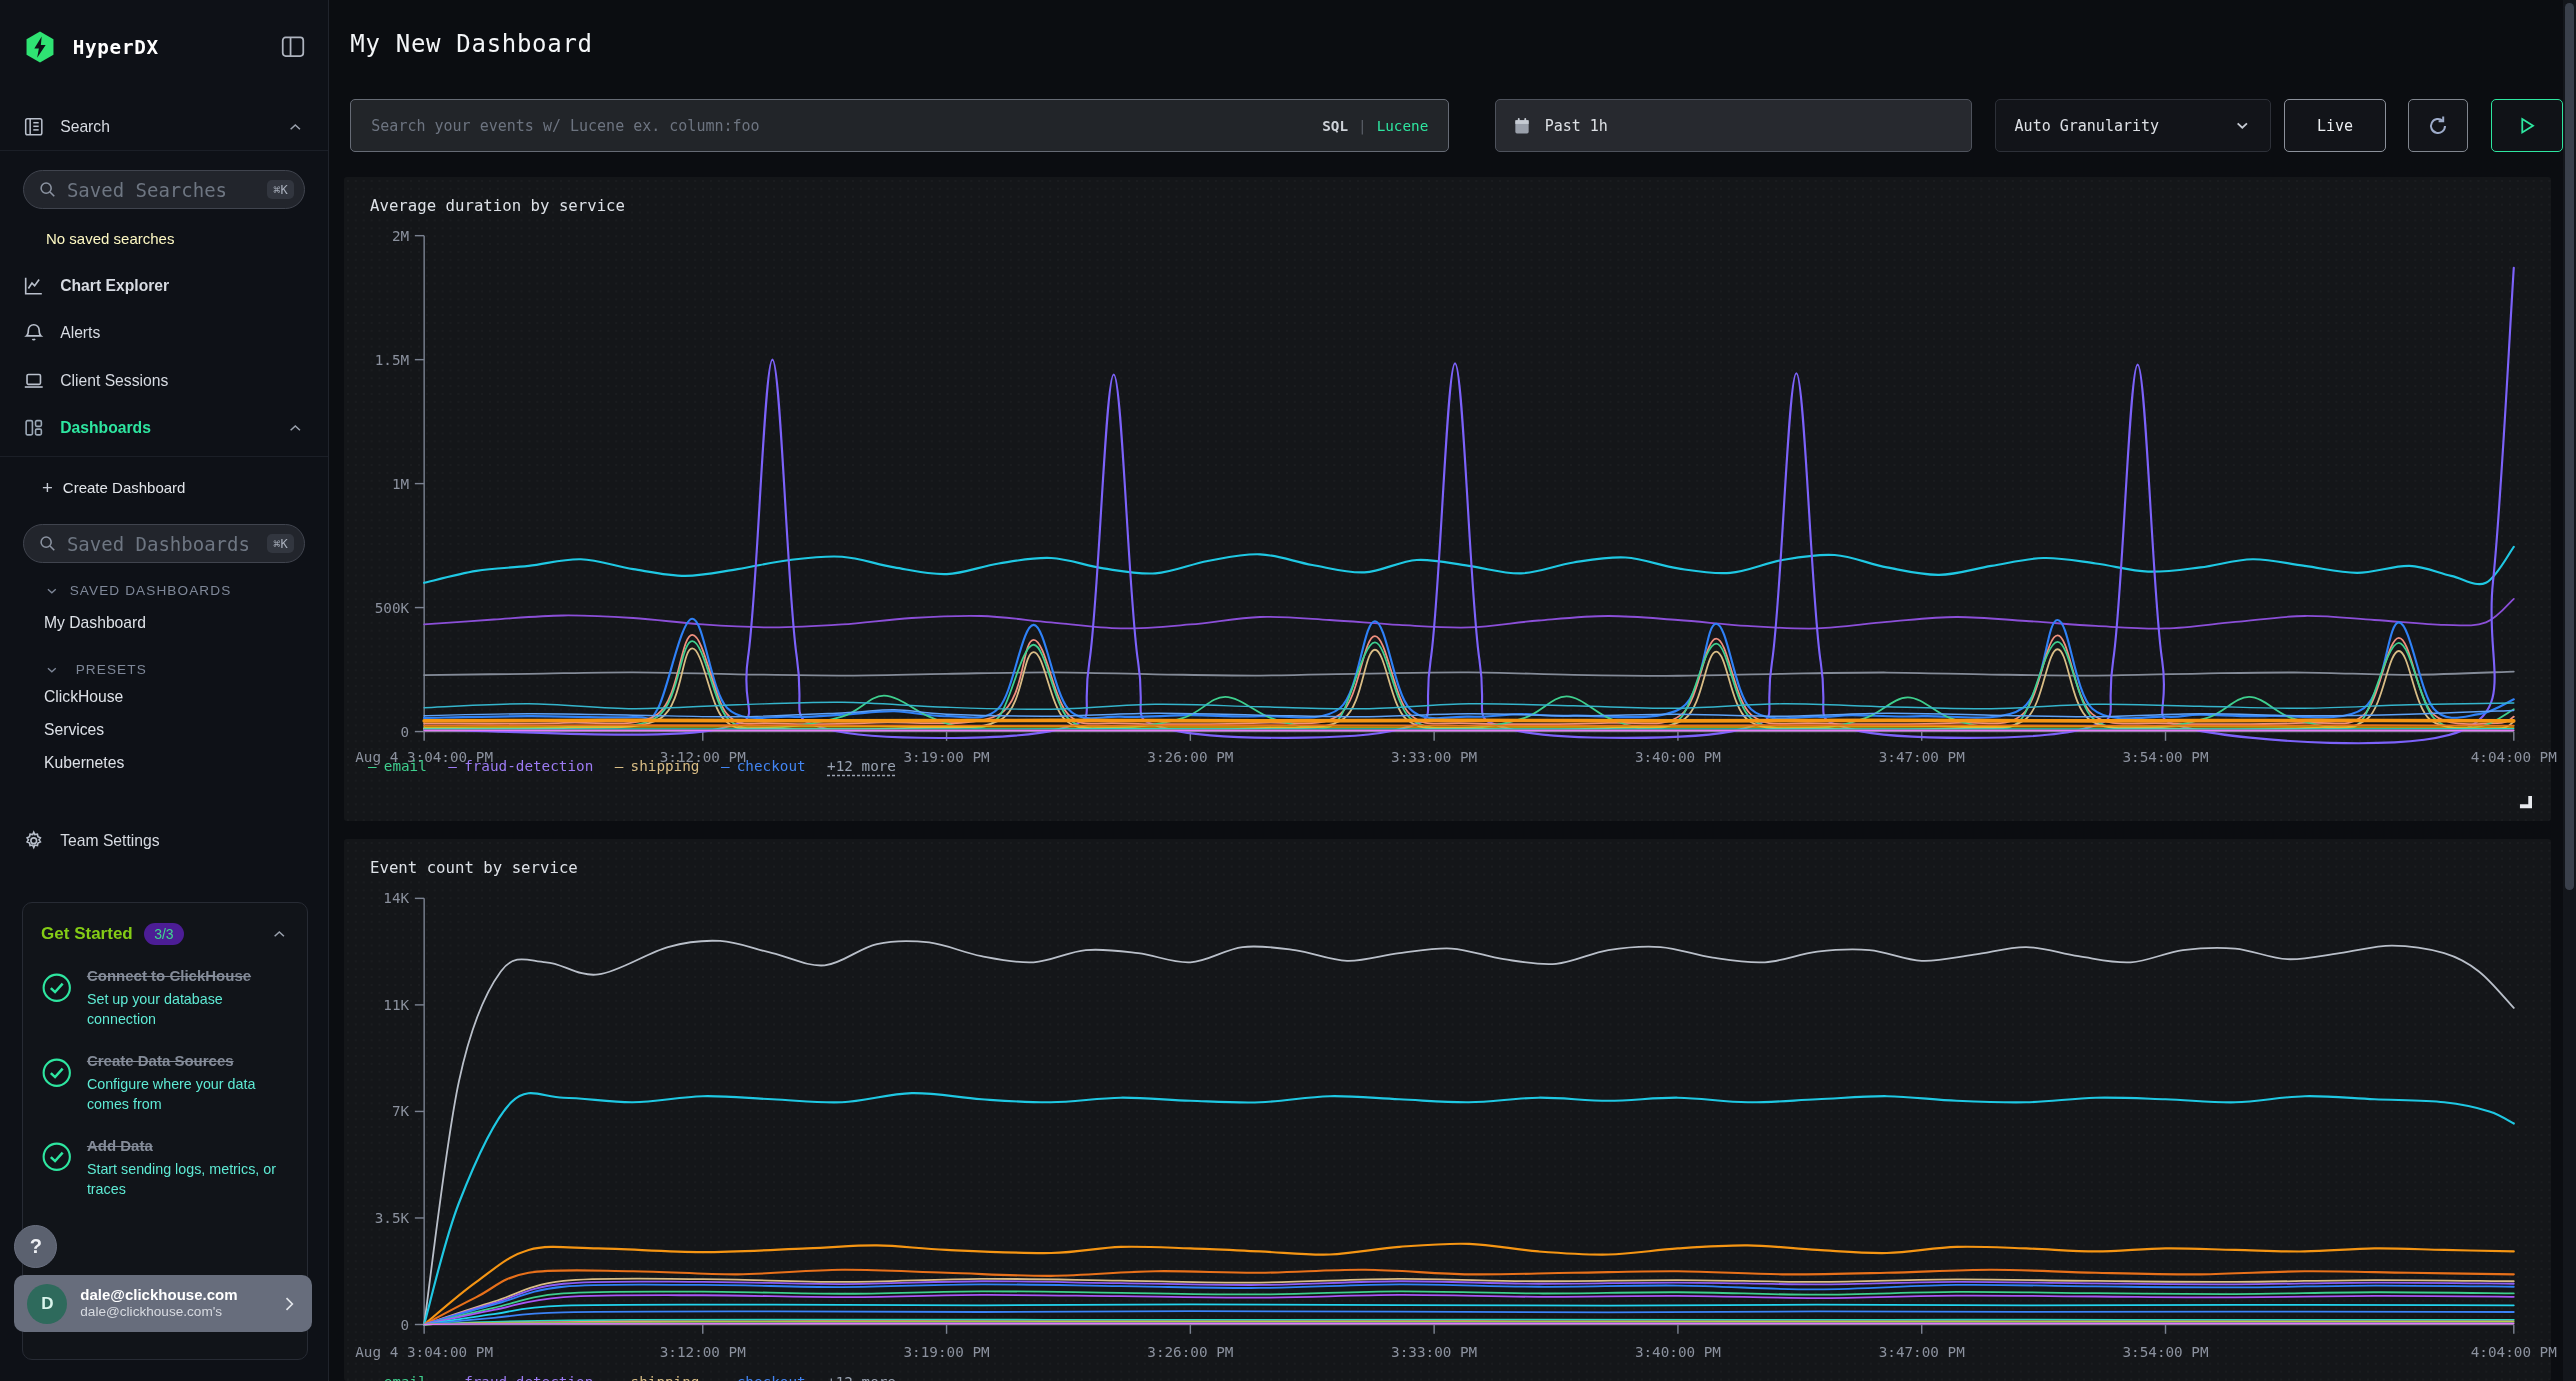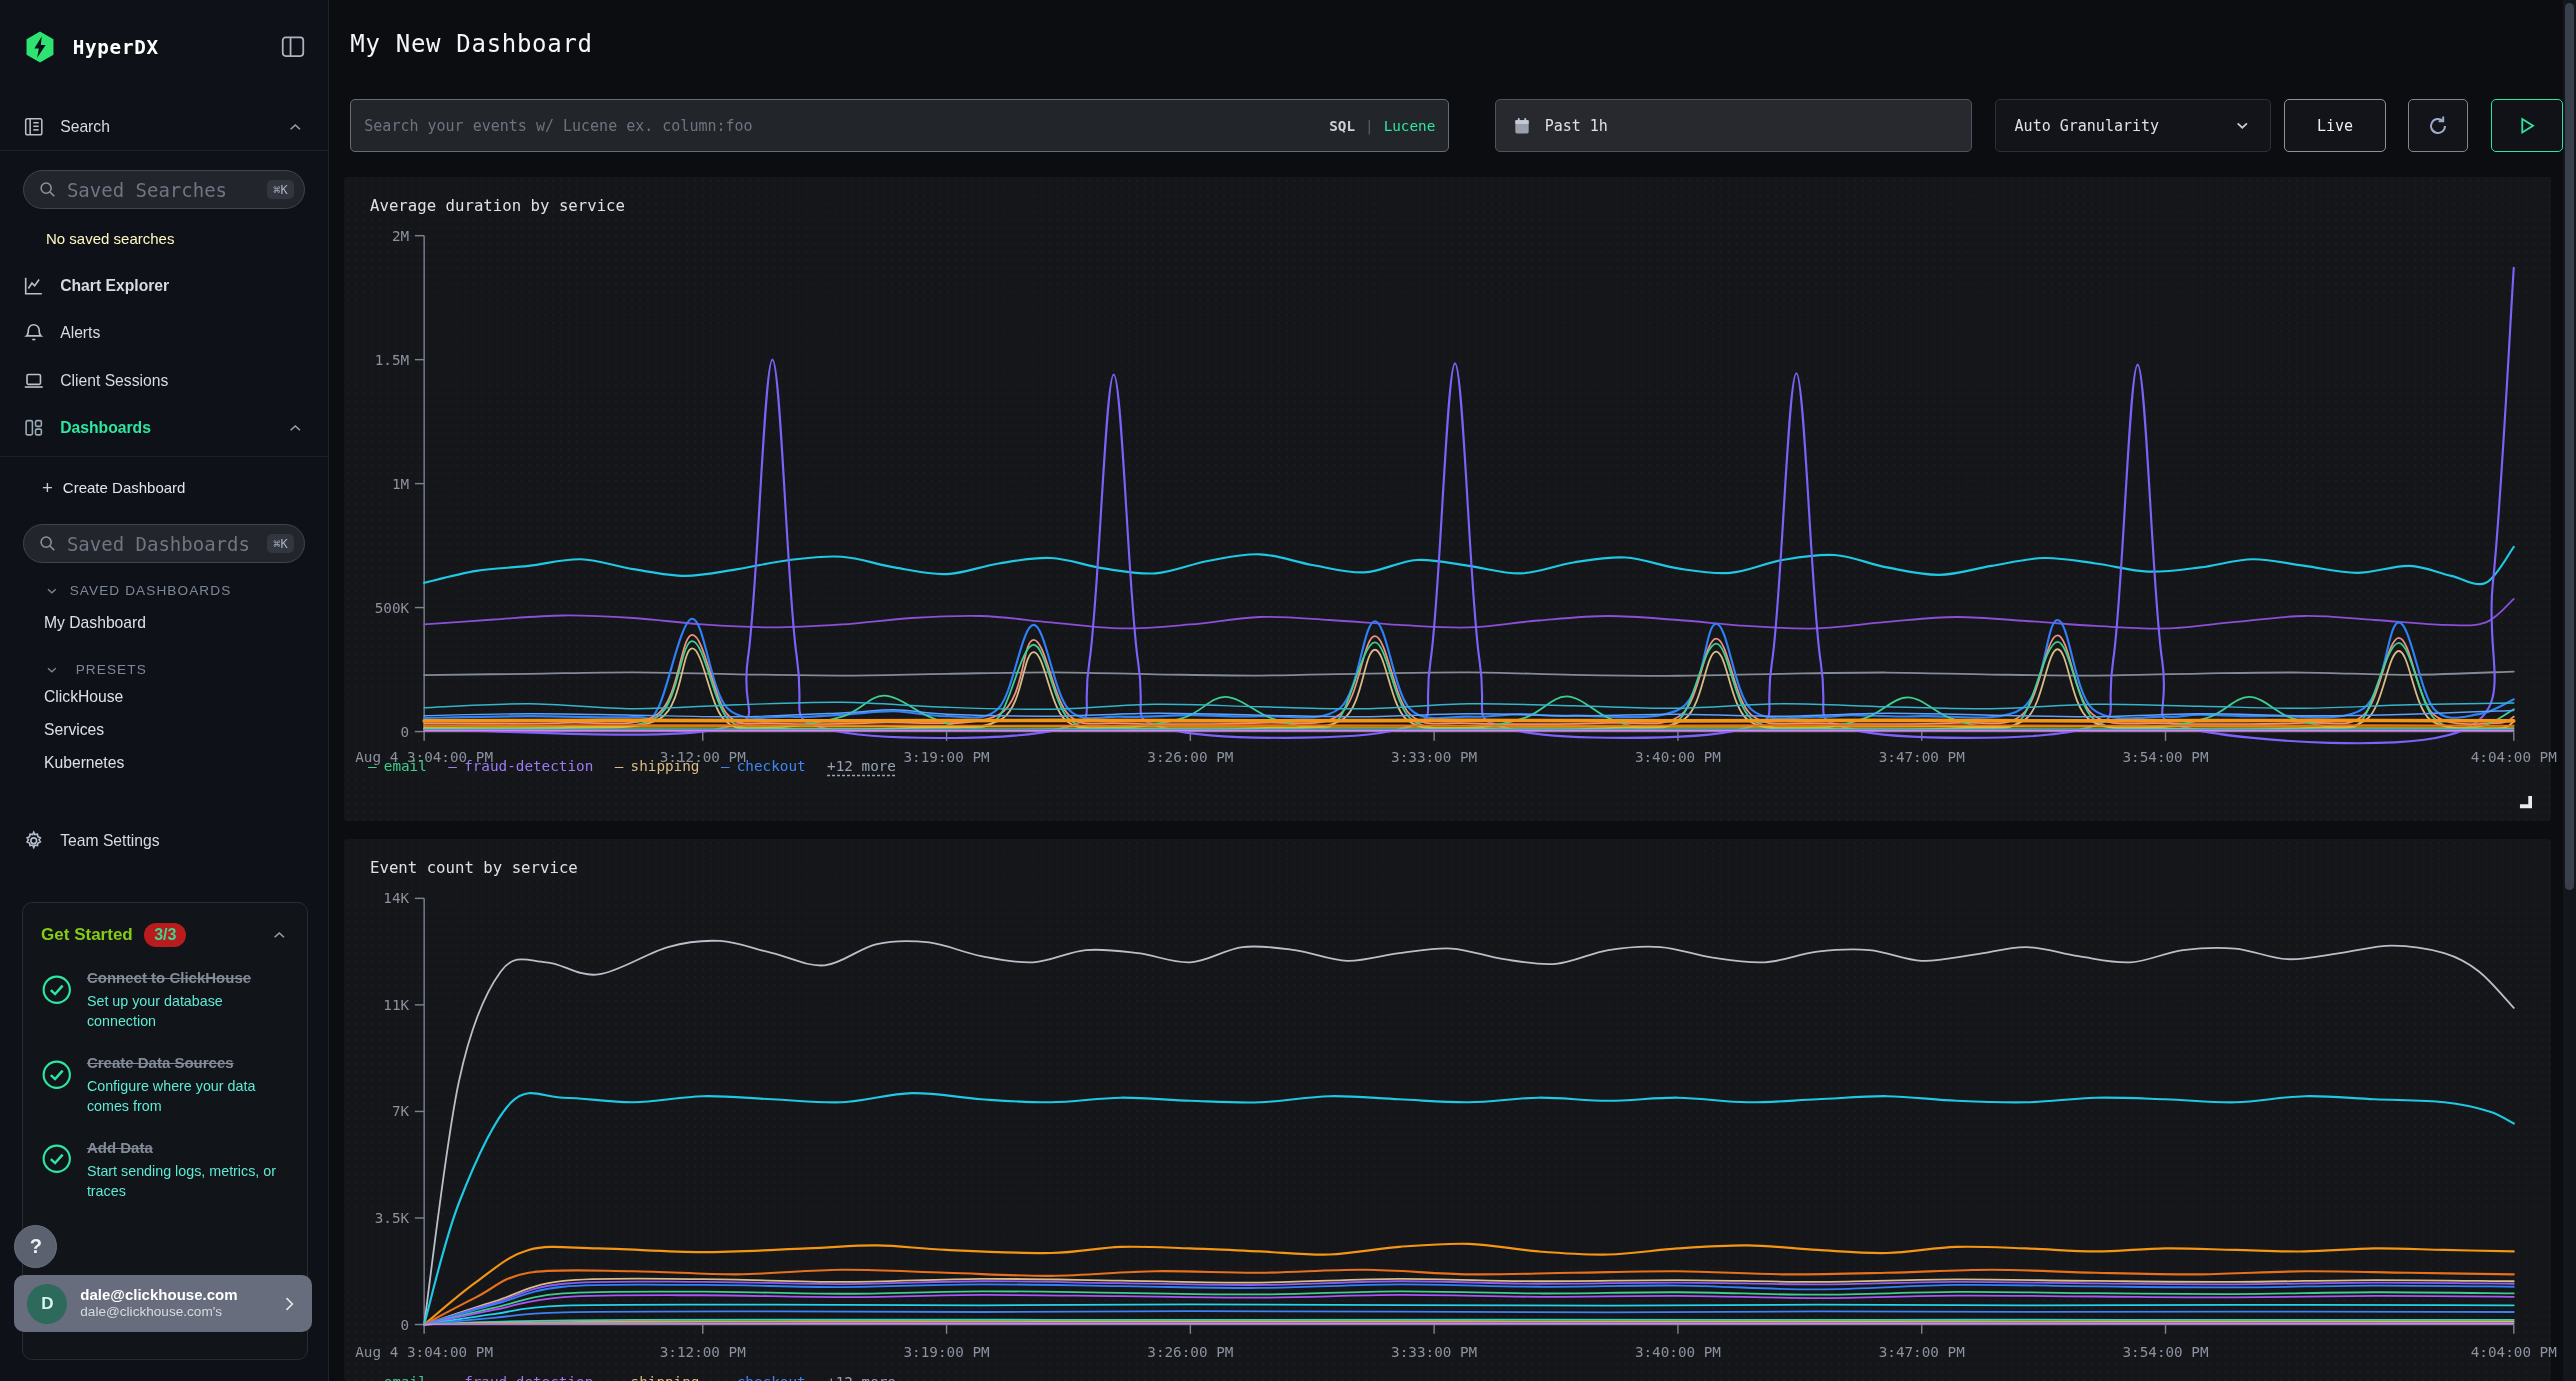--- a/index.html
+++ b/index.html
@@ -40,21 +40,21 @@
   .sec-saved { top:583px; } .sec-presets { top:662px;gap:16px; }
   .leaf { position:absolute; left:44px; color:#dde1e7; font-size:15.7px; cursor:pointer; }
   .leaf-mydash { top:614px; } .leaf-ch { top:688px; } .leaf-svc { top:721px; } .leaf-k8s { top:754px; }
   .row-team { top:821px; }
 
   
   .gs-card { position:absolute; left:21.5px; right:20px; top:902px; height:458px;
              border:1.4px solid #272b34; border-radius:10px; background:#111419; padding:20px 18.6px; }
   .gs-head { display:flex; align-items:center; gap:11.4px; }
   .gs-title { font-size:17px; font-weight:bold; color:#84cc16; }
-  .gs-badge { background:#b91c1c; color:#3fd68f; font-weight:bold; font-size:16px;
+  .gs-badge { background:#4c1d95; color:#3fd68f; font-weight:normal; font-size:14px;
               border-radius:715px; padding:2.9px 10px; }
   .gs-head .chev { margin-left:auto; color:#9aa1ad; display:flex; }
   .gs-item { display:flex; gap:14.3px; margin-top:21.5px; }
   .gs-check { flex:0 0 auto; margin-top:5.7px; }
   .gs-item-title { color:#848b98; font-weight:bold; font-size:15px; text-decoration:line-through; width:187px; line-height:1.35; }
   .gs-item-desc { color:#5eead4; font-size:14.3px; width:193px; line-height:1.4; margin-top:2.9px; }
 
   .help-fab { position:absolute; left:14.3px; top:1225px; width:43px; height:43px; border-radius:50%;
               background:#5b616f; color:#eef0f4; font-size:20px; font-weight:bold;
               display:flex; align-items:center; justify-content:center; border:0.7px solid #6a7080; }
@@ -64,21 +64,21 @@
             display:flex; align-items:center; justify-content:center; font-weight:bold; font-size:17px; flex:0 0 auto; }
   .uc-name { color:#ffffff; font-weight:bold; font-size:15px; line-height:1.25; }
   .uc-org  { color:#d8dbe1; font-size:13.6px; line-height:1.25; }
   .uc-chev { margin-left:auto; color:#e3e6eb; display:flex; }
 
   
   .main { position:absolute; left:331px; top:0; right:13px; bottom:0; }
   .page-title { position:absolute; left:19.3px; top:30px; font-size:24px; color:#f4f6f8;
                 font-family:"DejaVu Sans Mono", monospace; font-weight:500; letter-spacing:0.7px; }
   .ctrl { position:absolute; top:99px; height:53px; border-radius:5px; display:flex; align-items:center; }
-  .search-bar { left:19.3px; width:1099px; background:#222529; border:1.4px solid #666b75; padding:0 13px; gap:11.4px; }
+  .search-bar { left:19.3px; width:1099px; background:#222529; border:1.4px solid #666b75; padding:0 20px; gap:11.4px; }
   .search-ph { color:#6d7480; font-size:15px; font-family:"DejaVu Sans Mono", monospace; flex:1; }
   .lang-toggle { font-family:"DejaVu Sans Mono", monospace; font-size:14.3px; display:flex; gap:10px; }
   .lang-sql { color:#ced2d8; font-weight:bold; } .lang-sep { color:#5a5f68; } .lang-lucene { color:#2ee6a0; }
   .time-picker { left:1164px; width:477px; background:#27292f; border:1.4px solid #4e525c; padding:0 15.7px; gap:13px;
                  font-family:"DejaVu Sans Mono", monospace; font-size:15px; color:#dde0e5; }
   .gran-select { left:1664px; width:276px; background:#121419; border:1.4px solid #2d3038; padding:0 18.6px;
                  font-family:"DejaVu Sans Mono", monospace; font-size:15px; color:#dde0e5; justify-content:space-between; }
   .live-btn { left:1953px; width:102px; background:#121419; border:1.4px solid #8c919b; justify-content:center;
               font-family:"DejaVu Sans Mono", monospace; font-size:15px; color:#eceef1; }
   .refresh-btn { left:2077px; width:60px; background:#121419; border:1.4px solid #81868f; justify-content:center; color:#9dabc9; }

